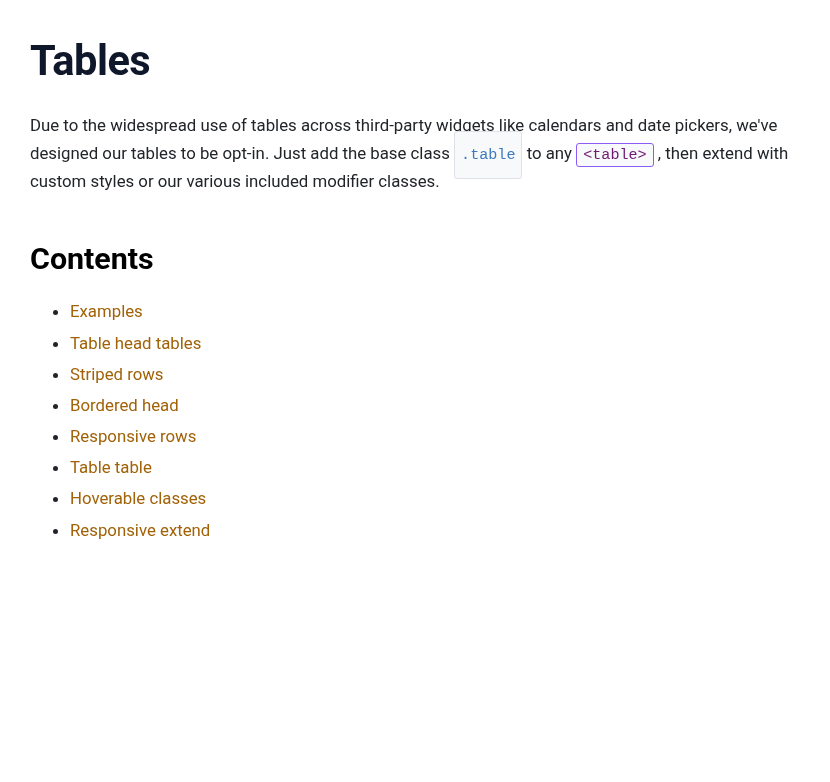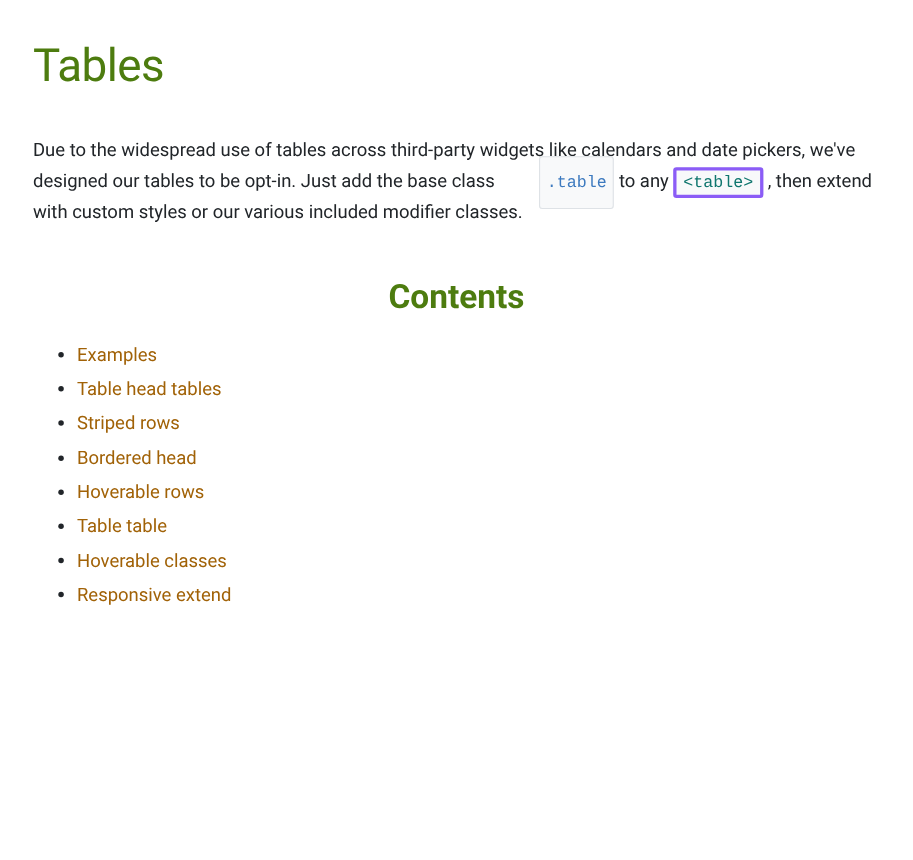--- a/index.html
+++ b/index.html
@@ -13,23 +13,23 @@
       font-size: 18px;
       line-height: 1.5;
       color: #212529;
       background: #fff;
       padding: 30px 30px 30px 30px;
       max-width: 830px;
     }
 
     h1 {
       font-size: 2.6rem;
-      font-weight: 400;
-      color: #4d7c0f;
-      margin-bottom: 32px;
+      font-weight: 700;
+      color: #0f172a;
+      margin-bottom: 20px;
       letter-spacing: -0.5px;
     }
 
     .description {
       font-size: 1.05rem;
       line-height: 1.65;
       color: #212529;
       margin-bottom: 40px;
     }
 
@@ -38,39 +38,37 @@
     }
 
     .inline-code-blue {
       background-color: #f8f9fa;
       border: 1px solid #dee2e6;
       border-radius: 3px;
       padding: 14px 6px;
       font-family: SFMono-Regular, Menlo, Monaco, Consolas, "Liberation Mono", "Courier New", monospace;
       font-size: 0.9em;
       color: #3d7abf;
-      margin-left: 36px;
     }
 
     .inline-code-red {
       background-color: #f8f9fa;
-      border: 3px solid #8b5cf6;
+      border: 1px solid #8b5cf6;
       border-radius: 3px;
       padding: 2px 6px;
       font-family: SFMono-Regular, Menlo, Monaco, Consolas, "Liberation Mono", "Courier New", monospace;
       font-size: 0.9em;
-      color: #0f766e;
+      color: #701a75;
     }
 
     h2 {
       font-size: 1.9rem;
       font-weight: 700;
-      color: #4d7c0f;
+      color: #000000;
       margin-bottom: 18px;
-      text-align: center;
     }
 
     .contents-list {
       list-style: disc;
       padding-left: 40px;
     }
 
     .contents-list li {
       margin-bottom: 6px;
       font-size: 1.05rem;
@@ -99,21 +97,21 @@
   <li>
     <a href="#table-head-options">Table head tables</a>
   </li>
   <li>
     <a href="#striped-rows">Striped rows</a>
   </li>
   <li>
     <a href="#bordered-table">Bordered head</a>
   </li>
   <li>
-    <a href="#hoverable-rows">Hoverable rows</a>
+    <a href="#hoverable-rows">Responsive rows</a>
   </li>
   <li>
     <a href="#small-table">Table table</a>
   </li>
   <li>
     <a href="#contextual-classes">Hoverable classes</a>
   </li>
   <li>
     <a href="#responsive-tables">Responsive extend</a>
   </li>

